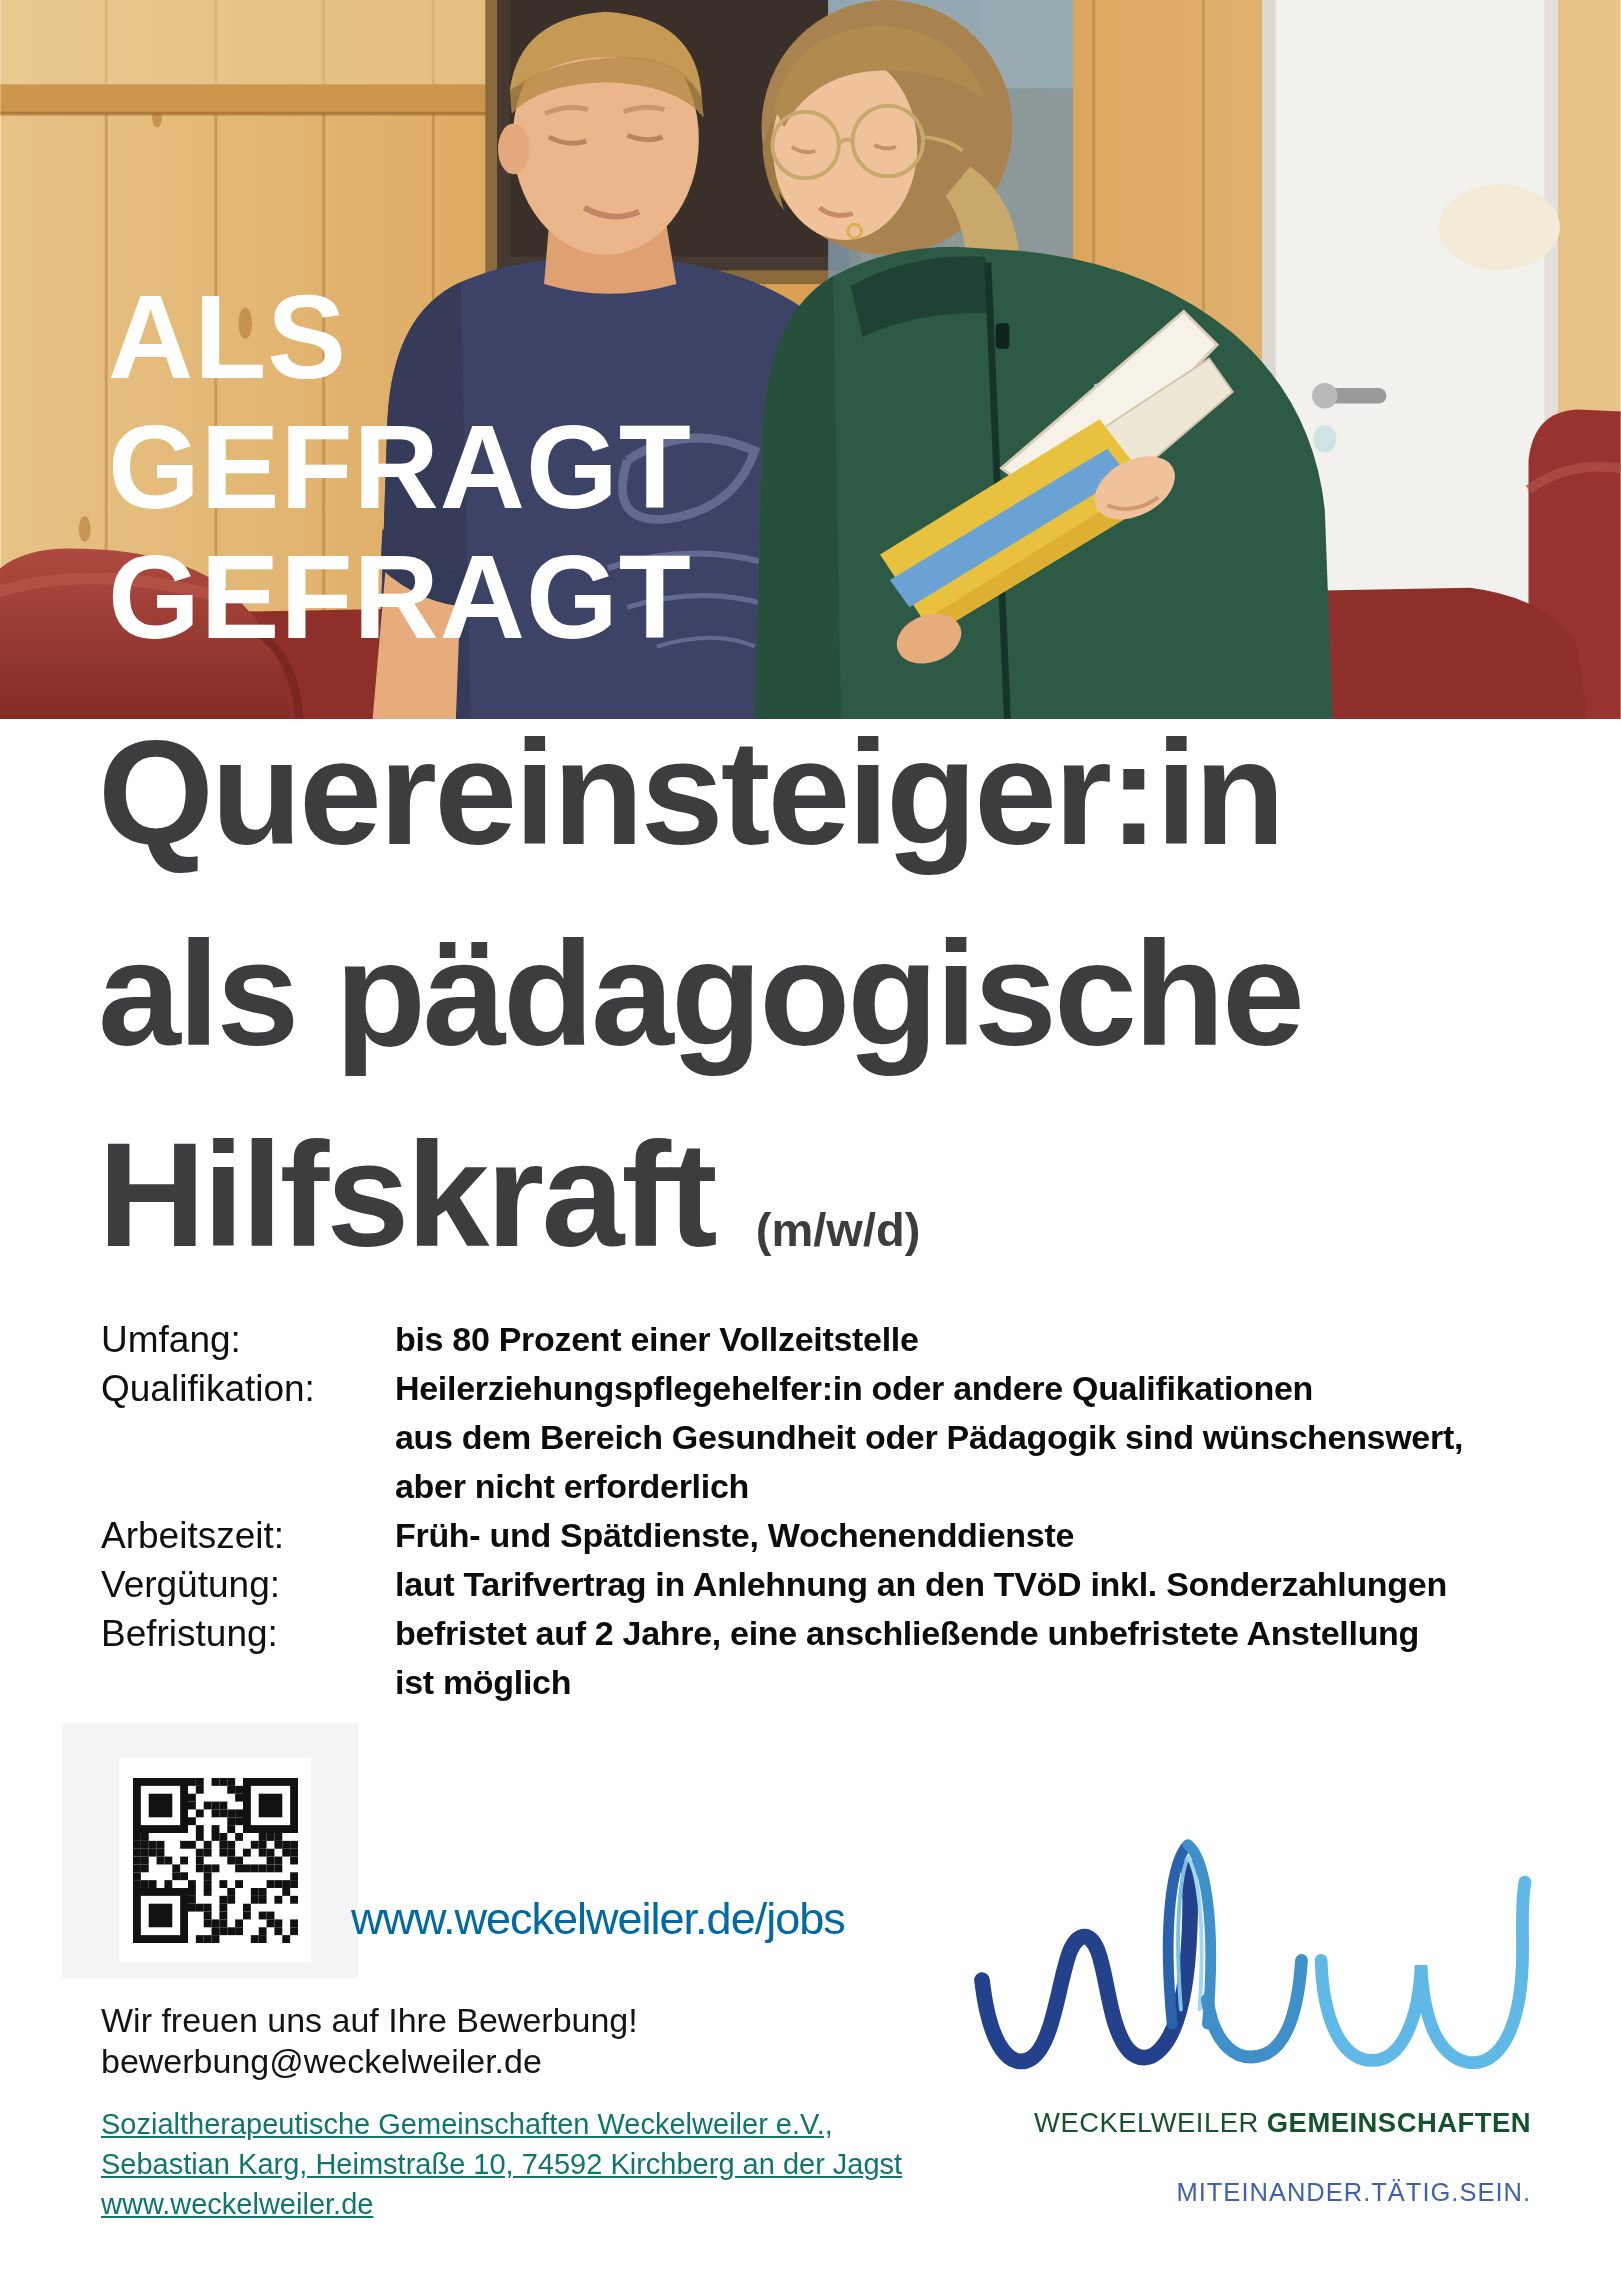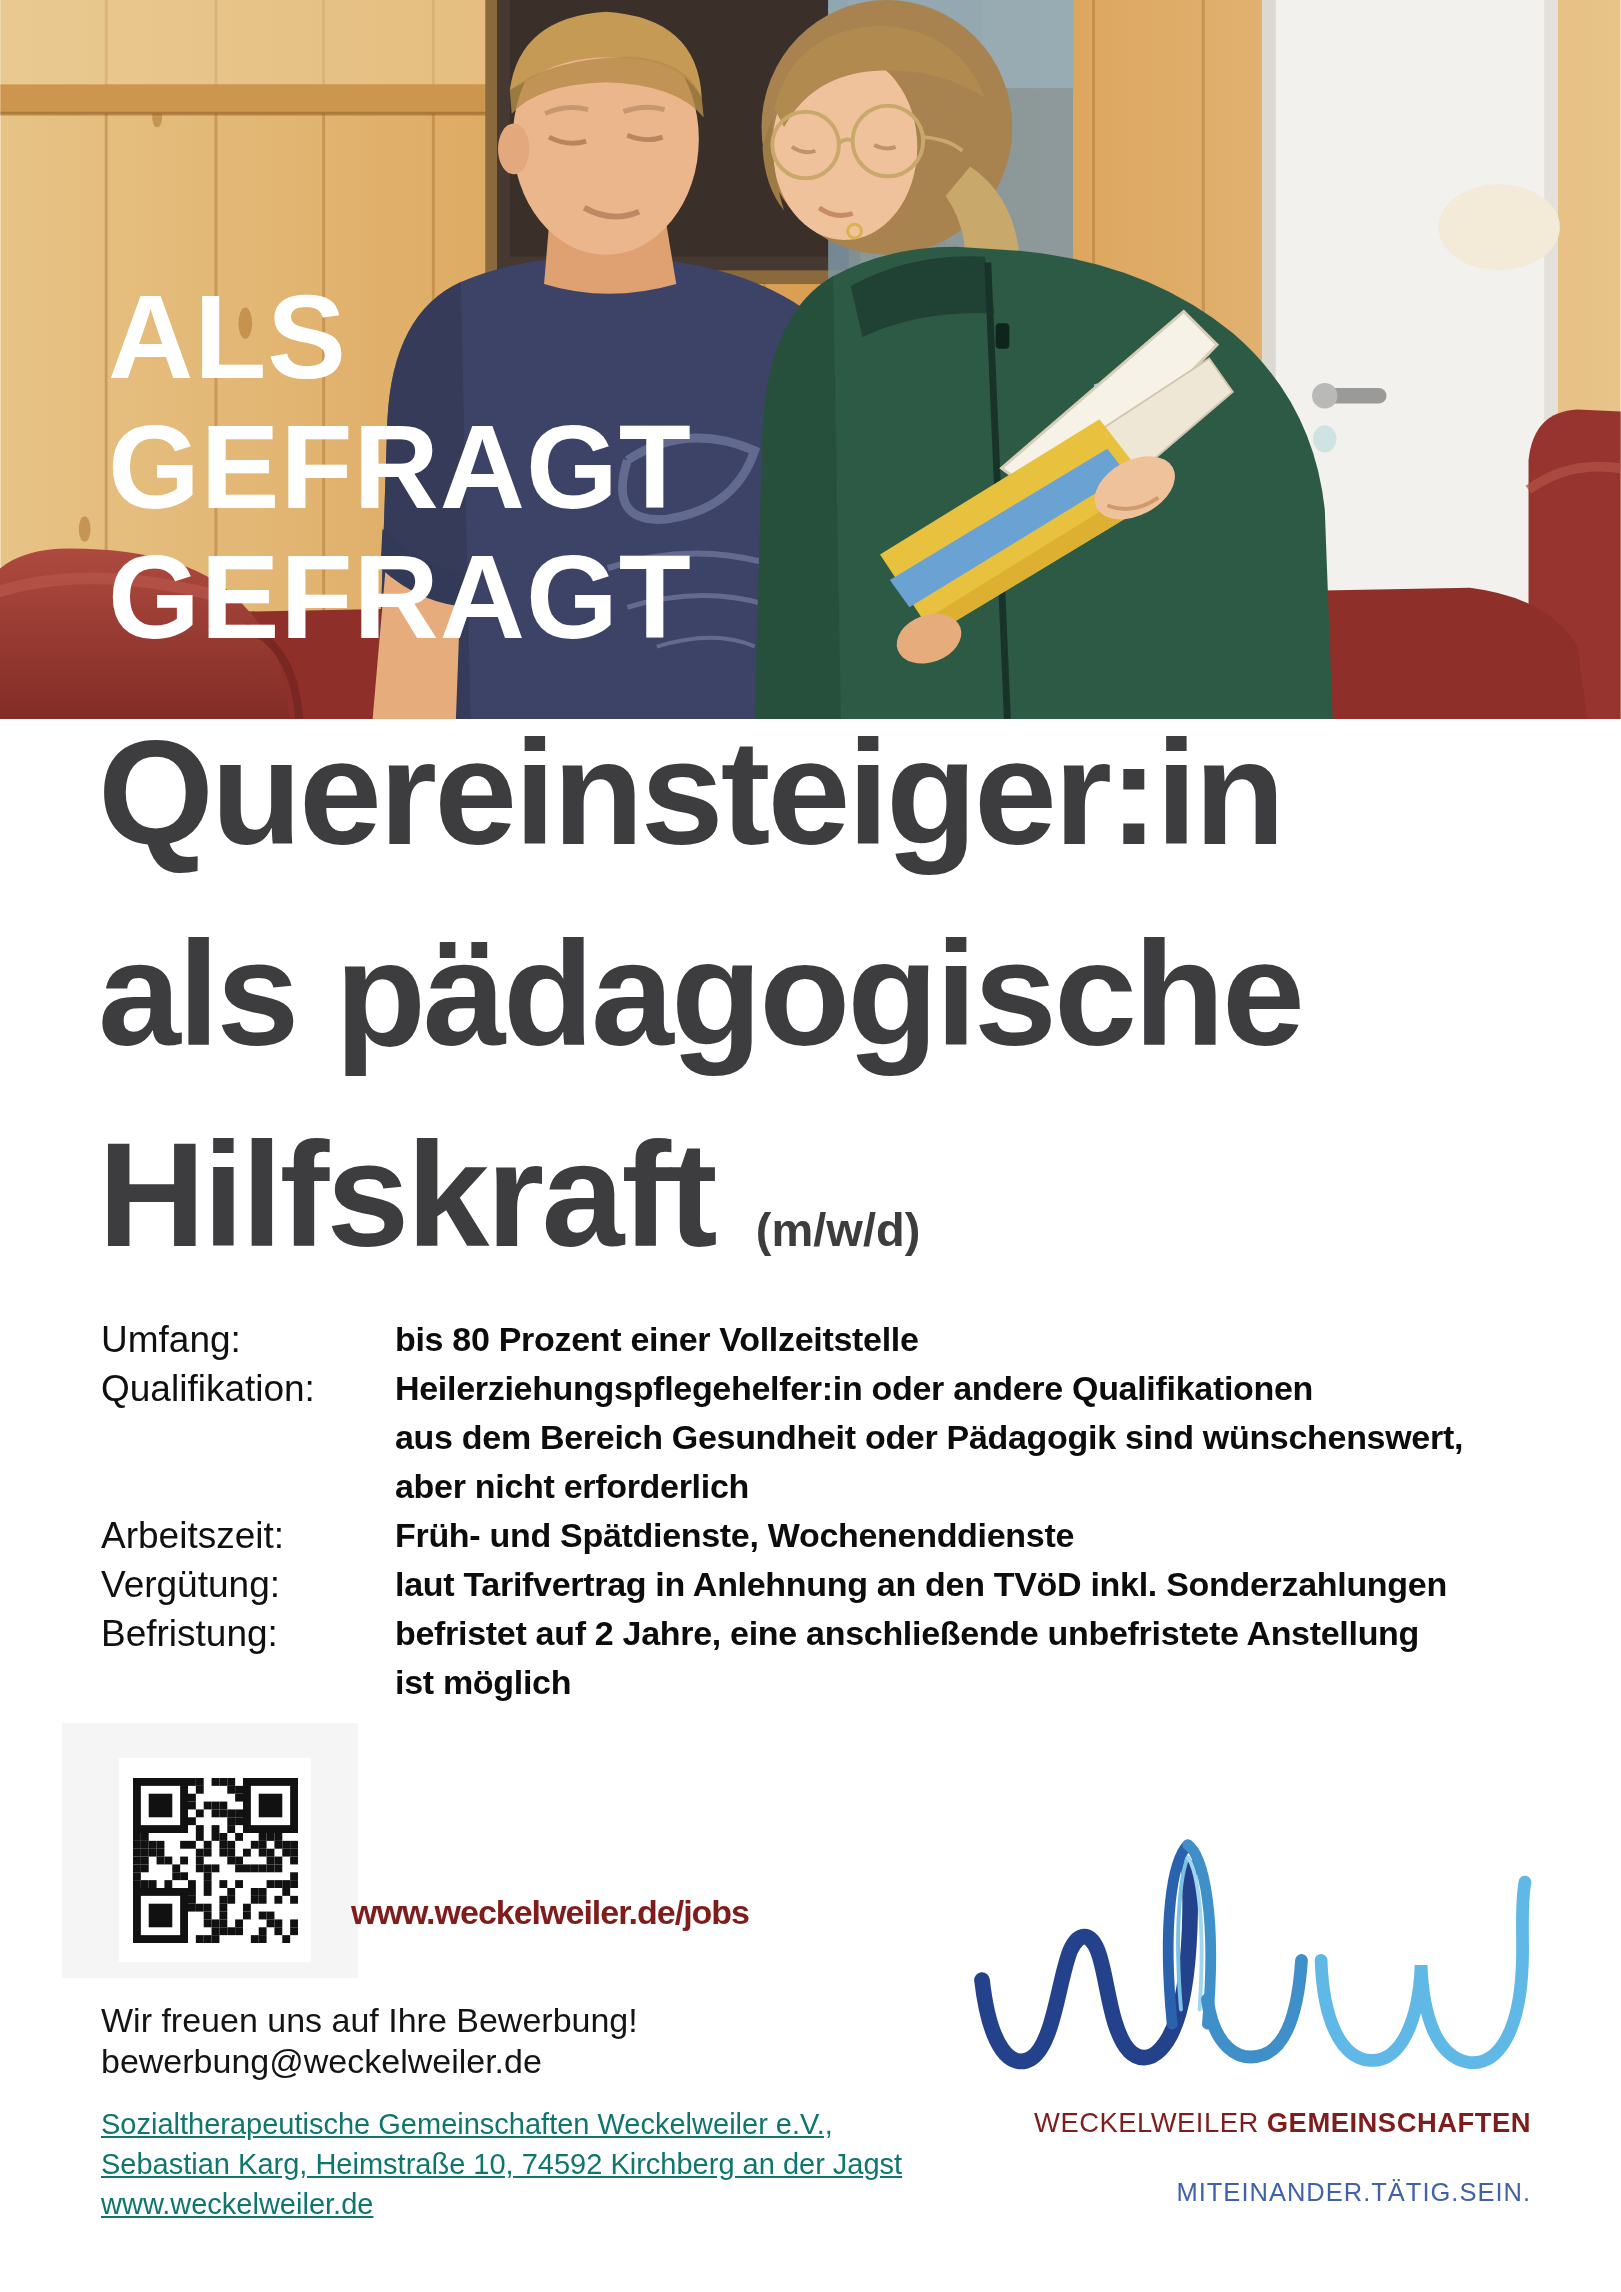--- a/index.html
+++ b/index.html
@@ -11,26 +11,26 @@
         font-size:118px;line-height:130px;font-weight:bold;letter-spacing:1px;}
   .headline{position:absolute;left:98px;top:692px;color:#3d3c3e;font-weight:bold;
         font-size:149px;line-height:201px;letter-spacing:-2.9px;white-space:nowrap;}
   .headline .suffix{font-size:47px;letter-spacing:0;margin-left:41px;font-weight:bold;}
   .details{position:absolute;left:101px;top:1315px;width:1490px;}
   .detail-row{display:flex;height:49px;}
   .detail-label{width:294px;flex:none;font-size:37px;line-height:49px;color:#101010;}
   .detail-value{font-size:34px;line-height:49px;font-weight:bold;color:#0c0c0c;letter-spacing:-0.3px;white-space:nowrap;}
   .qr-card{position:absolute;left:62px;top:1723px;width:296px;height:255px;background:#f5f5f6;}
   .qr-sheet{position:absolute;left:57px;top:35px;width:192px;height:204px;background:#ffffff;}
-  .jobs-link{position:absolute;left:351px;top:1893px;font-size:34px;font-weight:bold;
-        color:#7f1d1d;letter-spacing:-1px;}
+  .jobs-link{position:absolute;left:351px;top:1893px;font-size:45px;font-weight:normal;
+        color:#0369a1;letter-spacing:-1px;}
   .apply{position:absolute;left:101px;top:2000px;font-size:34px;line-height:41px;color:#141414;}
   .address{position:absolute;left:101px;top:2104px;font-size:29px;line-height:40px;color:#0f766e;text-decoration:underline;}
   .logo{position:absolute;left:0;top:0;}
-  .logo-text{position:absolute;right:90px;top:2107px;text-align:center;color:#7f1d1d;
+  .logo-text{position:absolute;right:90px;top:2107px;text-align:center;color:#14532d;
         font-size:27.4px;letter-spacing:0.5px;white-space:nowrap;}
   .logo-text .bold{font-weight:bold;}
   .tagline{position:absolute;right:90px;top:2178px;font-size:25.5px;letter-spacing:1px;
         color:#3f62ab;white-space:nowrap;}
   .email{color:#141414;text-decoration:none;}
 </style>
 </head>
 <body>
 
 <div class="page">

